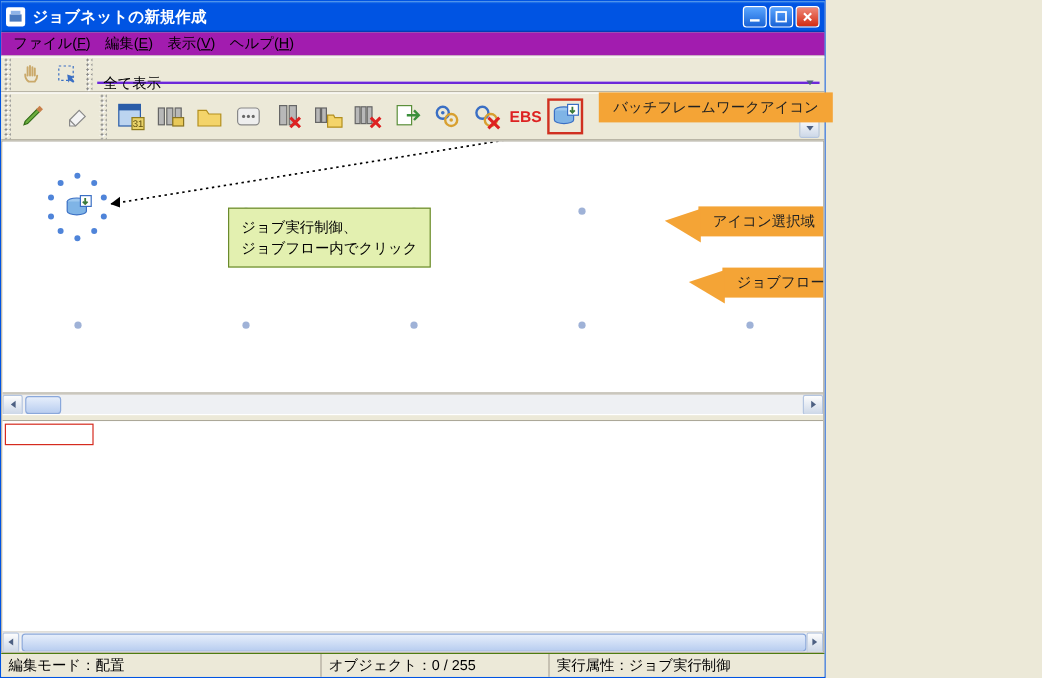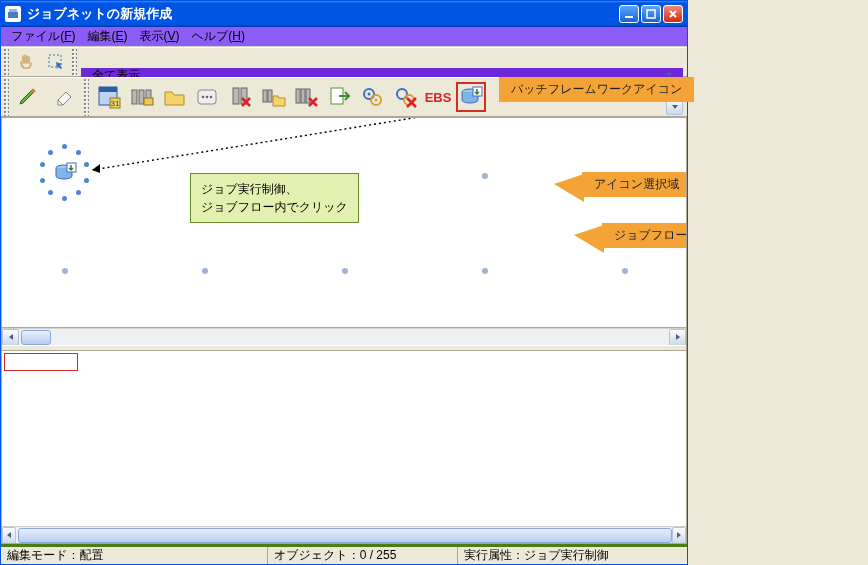--- a/index.html
+++ b/index.html
@@ -50,21 +50,21 @@
     font-size: 11px;
     display: flex; align-items: center; justify-content: center;
     cursor: pointer;
   }
   .win-btn.close {
     background: linear-gradient(to bottom, #f08a7a, #d22b12);
   }
 
   .menubar {
     height: 20px;
-    background: #8b5cf6;
+    background: #a21caf;
     display: flex;
     align-items: center;
     gap: 4px;
     padding: 0 6px;
     border-bottom: 1px solid #d4d0c8;
   }
   .menubar .menu-item {
     padding: 2px 4px;
     cursor: pointer;
   }
@@ -93,21 +93,21 @@
   .tool-btn {
     width: 28px;
     display: flex; align-items: center; justify-content: center;
     margin: 2px 1px;
     border: 1px solid transparent;
     cursor: pointer;
   }
   .filter-select {
     flex: 1;
     margin: 20px 2px;
-    border: 7px solid #6d28d9;
+    border: 1px solid #6d28d9;
     background: #fff;
     display: flex;
     align-items: center;
     padding: 0 4px;
     font-size: 12px;
     position: relative;
   }
   .filter-select .dd {
     position: absolute; right: 0; top: 0; bottom: 0;
     width: 16px;
@@ -218,21 +218,21 @@
   .red-box {
     position: absolute;
     left: 2px; top: 2px;
     width: 74px; height: 18px;
     border: 1px solid #d52b1e;
   }
 
   .statusbar {
     height: 20px;
     background: #ece9d8;
-    border-top: 3px solid #4d7c0f;
+    border-top: 1px solid #4d7c0f;
     display: flex;
     align-items: center;
     font-size: 12px;
   }
   .status-cell {
     padding: 0 6px;
     border-left: 1px solid #aca899;
     height: 100%;
     display: flex; align-items: center;
   }

